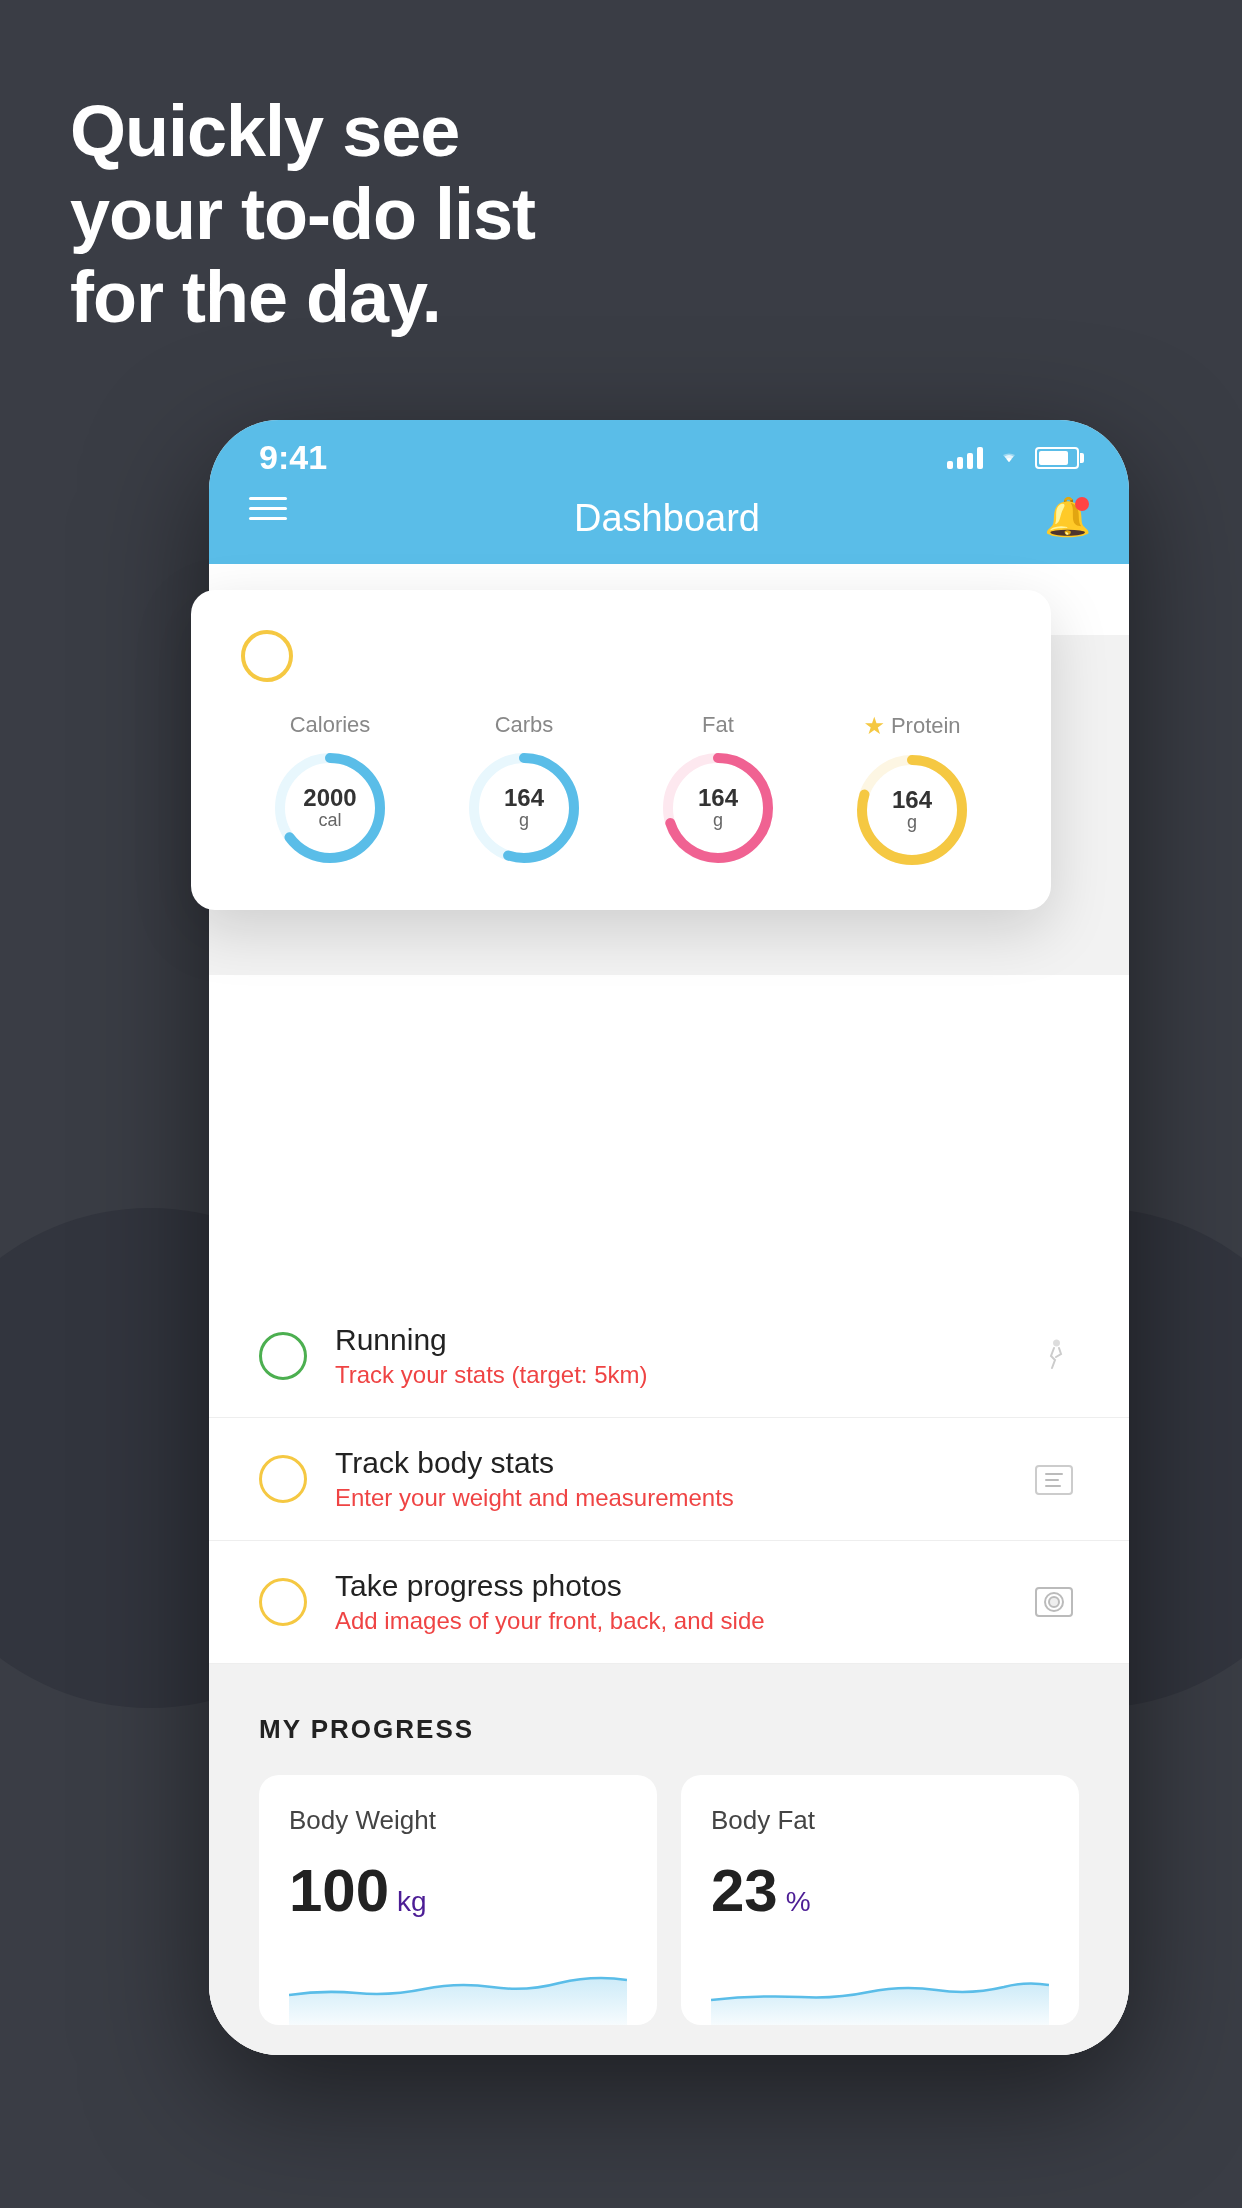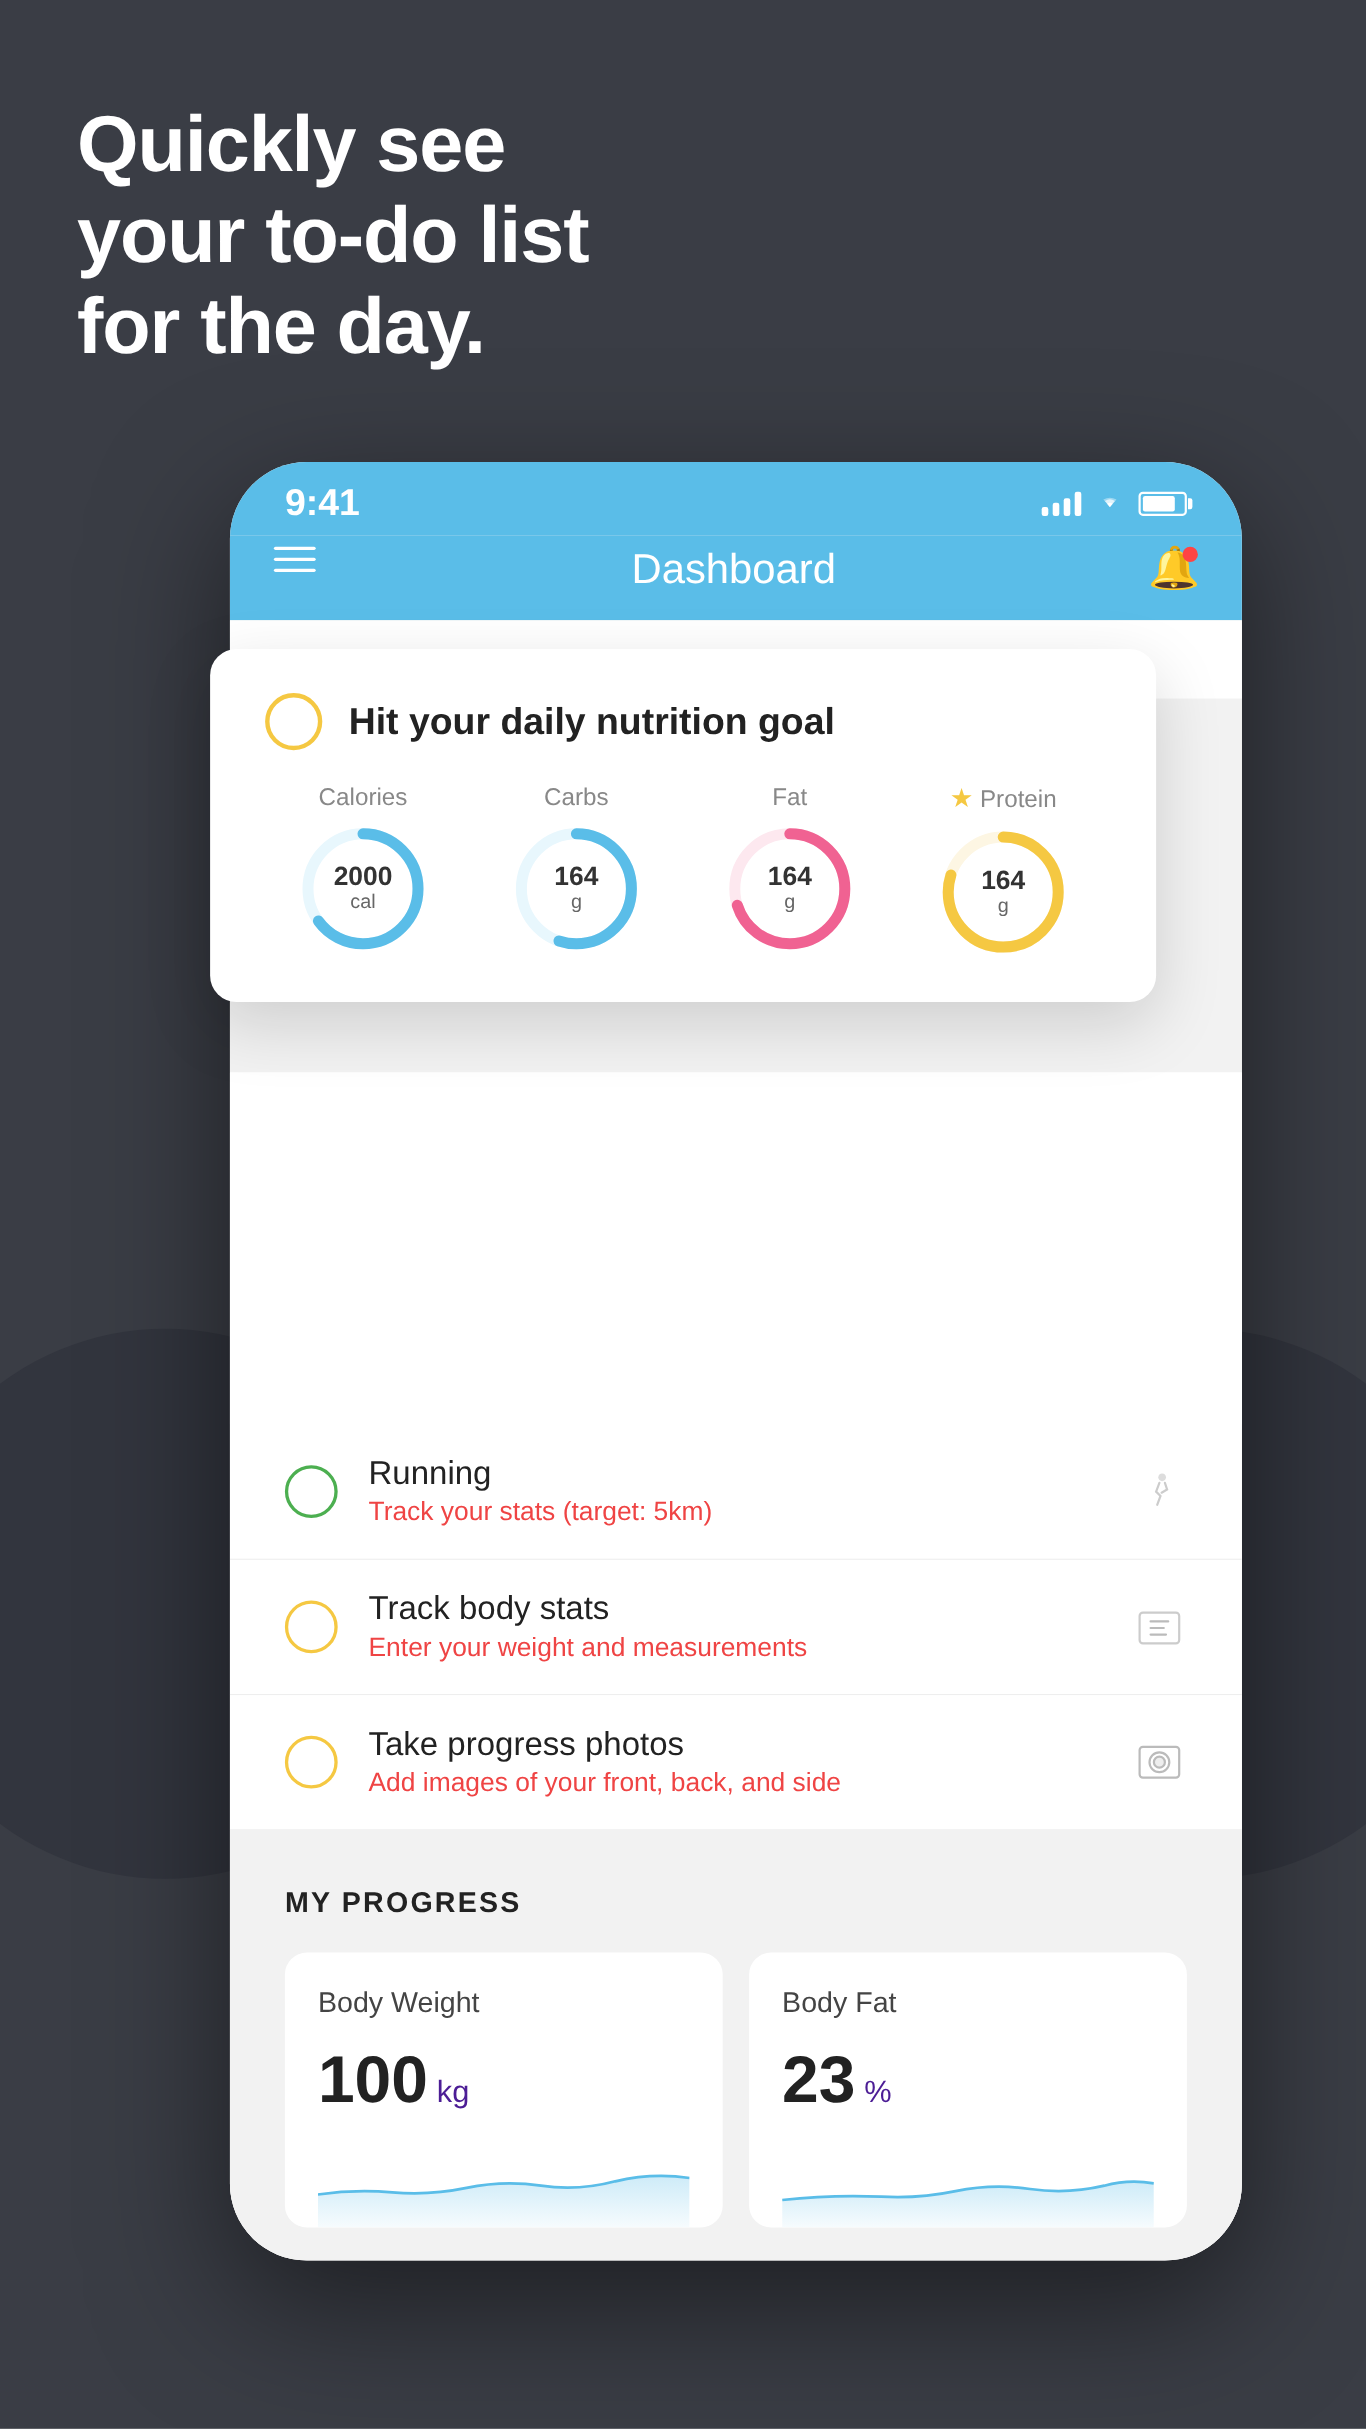--- a/index.html
+++ b/index.html
@@ -507,21 +507,20 @@
 
       </div>
     </div>
 
   </div>
 </div>
 
 <div class="floating-card">
   <div class="card-header">
     <div class="circle-check"></div>
-    <span class="card-title">Hit your daily nutrition goal</span>
   </div>
   <div class="nutrition-grid">
 
     <div class="nutrition-item">
       <span class="nutrition-label">Calories</span>
       <div class="nutrition-ring">
         <svg width="120" height="120" viewBox="0 0 120 120">
           <circle cx="60" cy="60" r="50" fill="none" stroke="#e8f7fd" stroke-width="10"></circle>
           <circle cx="60" cy="60" r="50" fill="none" stroke="#5abde8" stroke-width="10" stroke-dasharray="314" stroke-dashoffset="110" stroke-linecap="round"></circle>
         </svg>

